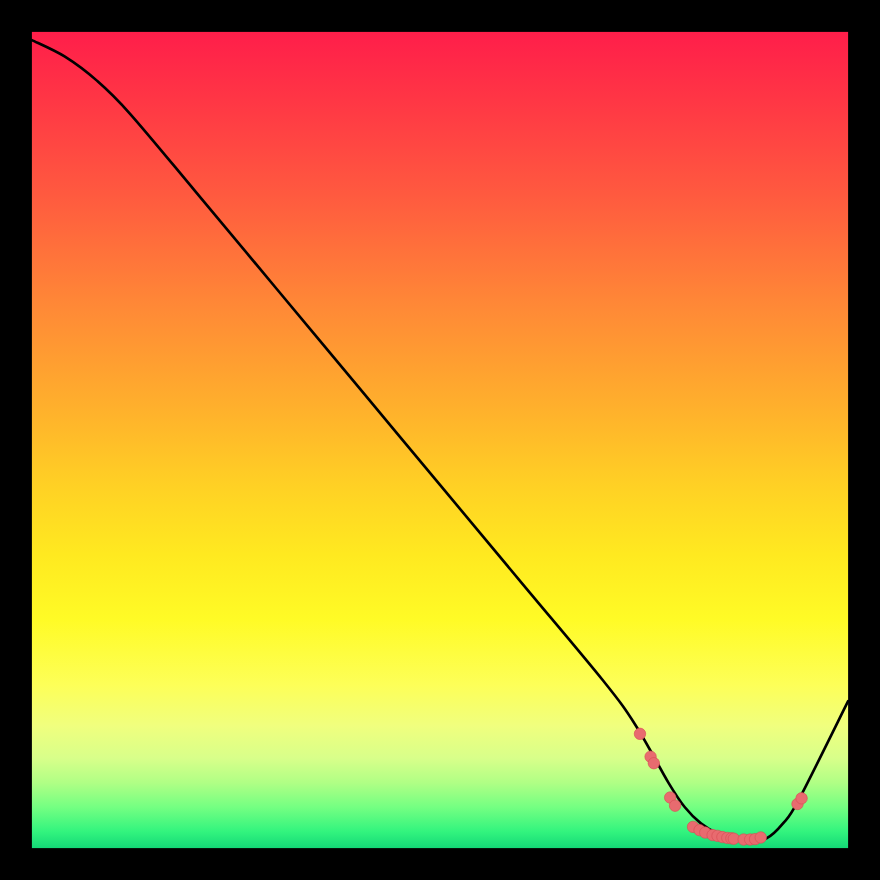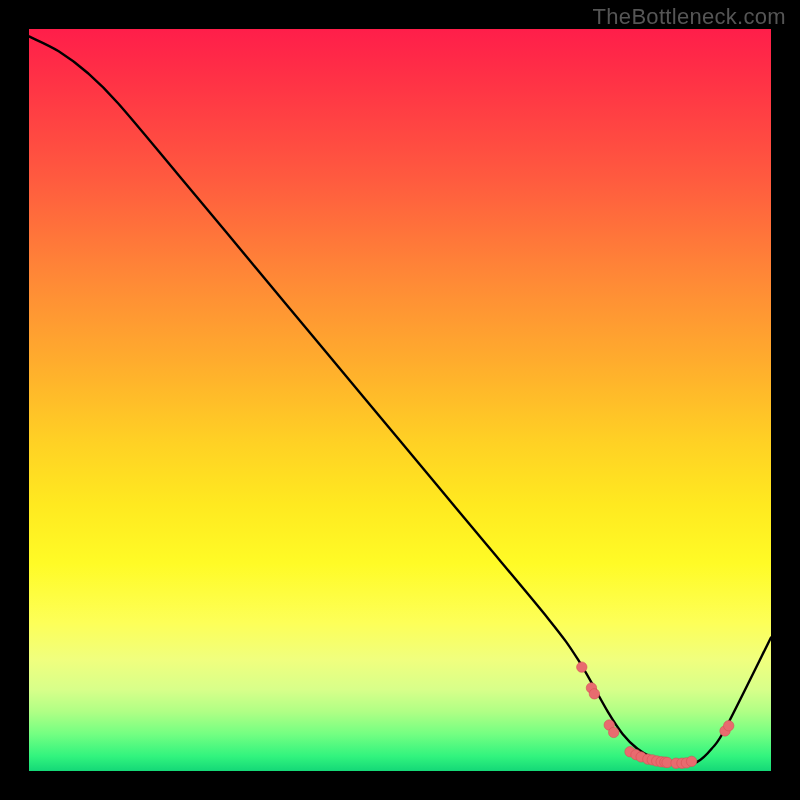--- a/index.html
+++ b/index.html
@@ -57,21 +57,20 @@
     top: 0;
     width: 742px;
     height: 742px;
     overflow: visible;
   }
 </style>
 </head>
 <body>
 
 <div class="frame">
-  <div class="watermark">TheBottleneck.com</div>
 
   <div class="plot-area">
     <svg class="curve" viewBox="0 0 742 742" preserveAspectRatio="none">
       <path id="curve-path" fill="none" stroke="#000000" stroke-width="2.4" stroke-linejoin="round" stroke-linecap="round" d="M 0.00 7.42 C 4.95 9.89, 19.79 16.08, 29.68 22.26 C 39.57 28.44, 49.47 35.86, 59.36 44.52 C 69.25 53.18, 74.20 57.50, 89.04 74.20 C 103.88 90.89, 126.14 118.10, 148.40 144.69 C 170.66 171.28, 197.87 204.05, 222.60 233.73 C 247.33 263.41, 272.07 293.09, 296.80 322.77 C 321.53 352.45, 346.27 382.13, 371.00 411.81 C 395.73 441.49, 420.47 471.17, 445.20 500.85 C 469.93 530.53, 502.09 568.25, 519.40 589.89 C 536.71 611.53, 539.19 615.24, 549.08 630.70 C 558.97 646.16, 571.34 670.27, 578.76 682.64 C 586.18 695.01, 588.65 698.72, 593.60 704.90 C 598.55 711.08, 603.49 715.78, 608.44 719.74 C 613.39 723.70, 618.33 726.42, 623.28 728.64 C 628.23 730.87, 633.17 732.11, 638.12 733.10 C 643.07 734.09, 648.01 734.58, 652.96 734.58 C 657.91 734.58, 662.85 735.57, 667.80 733.10 C 672.75 730.62, 677.69 725.68, 682.64 719.74 C 687.59 713.80, 687.59 716.03, 697.48 697.48 C 707.37 678.93, 734.58 623.28, 742.00 608.44"></path>
       <g id="markers">
           <circle cx="552.79" cy="638.12" r="5.2" fill="#e86b6f" stroke="#d94e55" stroke-width="0.6"></circle>
           <circle cx="562.44" cy="658.90" r="5.2" fill="#e86b6f" stroke="#d94e55" stroke-width="0.6"></circle>
           <circle cx="565.40" cy="664.83" r="5.2" fill="#e86b6f" stroke="#d94e55" stroke-width="0.6"></circle>
           <circle cx="580.24" cy="696.00" r="5.2" fill="#e86b6f" stroke="#d94e55" stroke-width="0.6"></circle>
           <circle cx="584.70" cy="703.42" r="5.2" fill="#e86b6f" stroke="#d94e55" stroke-width="0.6"></circle>

